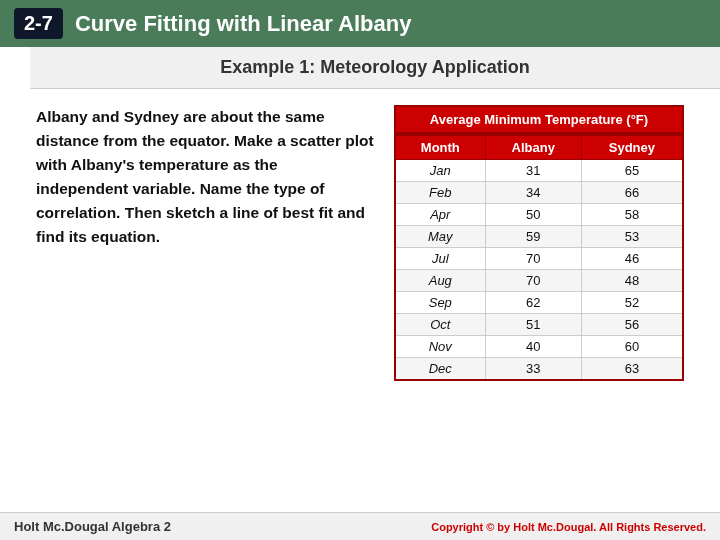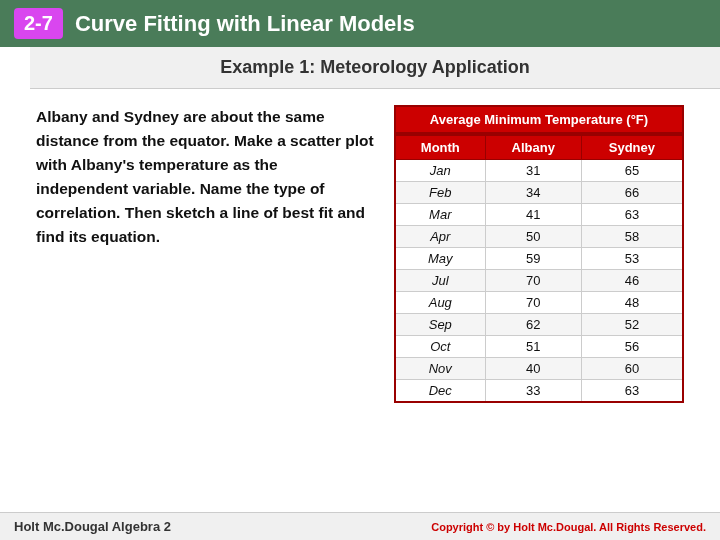--- a/index.html
+++ b/index.html
@@ -15,21 +15,21 @@
     
     .header-bar {
       background: #4a7c59;
       display: flex;
       align-items: center;
       padding: 8px 14px;
       gap: 12px;
     }
 
     .lesson-badge {
-      background: #d946ef;
+      background: #0f172a;
       color: #ffffff;
       font-size: 20px;
       font-weight: bold;
       padding: 4px 10px;
       border-radius: 4px;
     }
 
     .header-title {
       color: #ffffff;
       font-size: 22px;
@@ -148,21 +148,21 @@
       color: #cc0000;
       font-weight: bold;
       margin-left: 27px;
     }
   </style>
 </head>
 <body>
 
 <div class="header-bar">
   <div class="lesson-badge">2-7</div>
-  <div class="header-title">Curve Fitting with Linear Models</div>
+  <div class="header-title">Curve Fitting with Linear Albany</div>
 </div>
 
 <div class="subtitle-bar">
   <span class="subtitle-text">Example 1: Meteorology Application</span>
 </div>
 
 <div class="main-content">
 
   <div class="left-text">Albany and Sydney are about the same distance from the equator. Make a scatter plot with Albany's temperature as the independent variable. Name the type of correlation. Then sketch a line of best fit and find its equation.</div>
 
@@ -181,25 +181,20 @@
             <td>Jan</td>
             <td>31</td>
             <td>65</td>
           </tr>
           <tr>
             <td>Feb</td>
             <td>34</td>
             <td>66</td>
           </tr>
           <tr>
-            <td>Mar</td>
-            <td>41</td>
-            <td>63</td>
-          </tr>
-          <tr>
             <td>Apr</td>
             <td>50</td>
             <td>58</td>
           </tr>
           <tr>
             <td>May</td>
             <td>59</td>
             <td>53</td>
           </tr>
           <tr>

